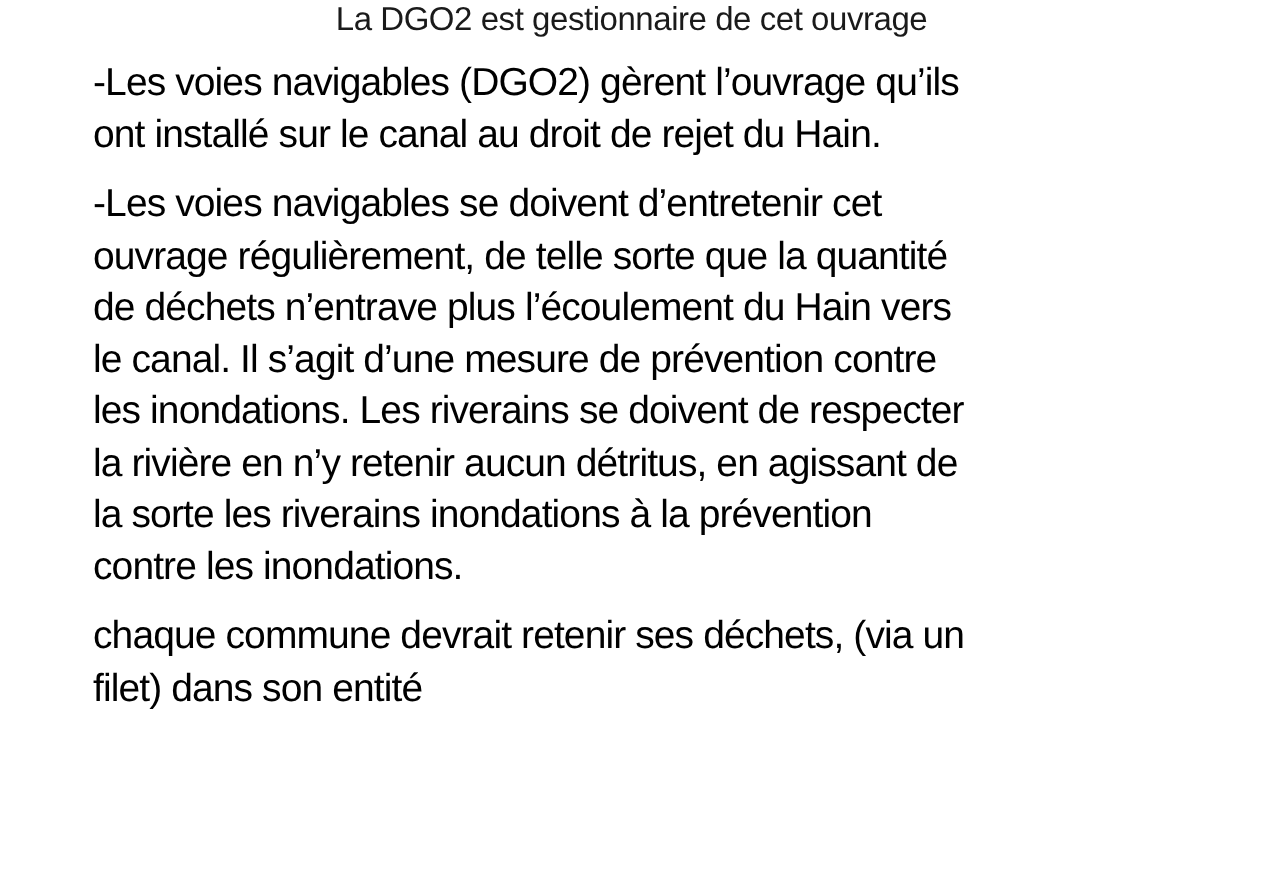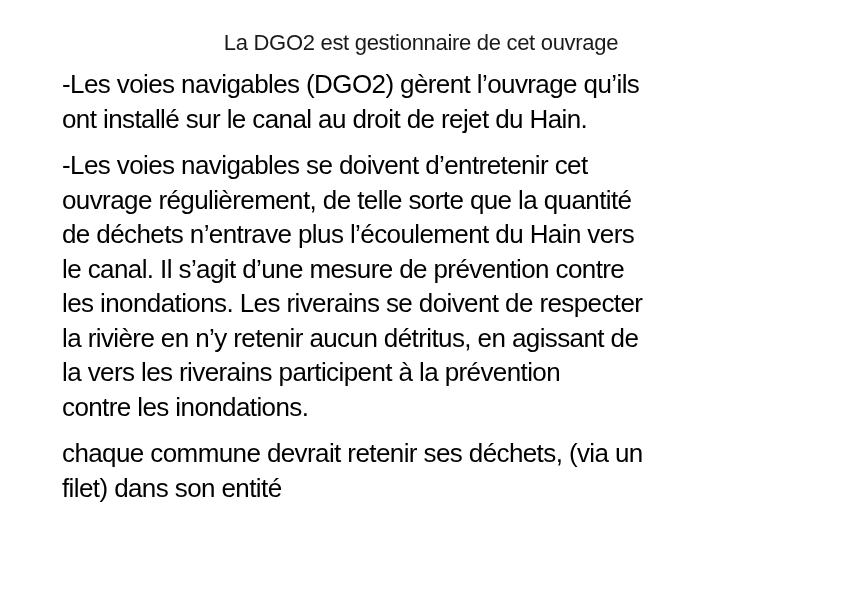--- a/index.html
+++ b/index.html
@@ -10,21 +10,20 @@
   .slide {
     position: relative;
     width: 842px;
     height: 595px;
     background: #ffffff;
     overflow: hidden;
     font-family: "Liberation Sans", sans-serif;
     color: #000000;
   }
   .slide-title {
-    padding-top: 30px;
     text-align: center;
     font-size: 22px;
     font-weight: 400;
     letter-spacing: -0.3px;
     line-height: 26px;
     color: #1a1a1a;
   }
   .slide-body {
     padding: 11px 40px 0 62px;
   }
@@ -53,21 +52,21 @@
       <div class="line">ont installé sur le canal au droit de rejet du Hain.</div>
     </div>
 
     <div class="para">
       <div class="line">-Les voies navigables se doivent d’entretenir cet</div>
       <div class="line">ouvrage régulièrement, de telle sorte que la quantité</div>
       <div class="line">de déchets n’entrave plus l’écoulement du Hain vers</div>
       <div class="line">le canal. Il s’agit d’une mesure de prévention contre</div>
       <div class="line">les inondations. Les riverains se doivent de respecter</div>
       <div class="line">la rivière en n’y retenir aucun détritus, en agissant de</div>
-      <div class="line">la vers les riverains participent à la prévention</div>
+      <div class="line">la sorte les riverains inondations à la prévention</div>
       <div class="line">contre les inondations.</div>
     </div>
 
     <div class="para">
       <div class="line">chaque commune devrait retenir ses déchets, (via un</div>
       <div class="line">filet) dans son entité</div>
     </div>
 
   </div>
 </div>

